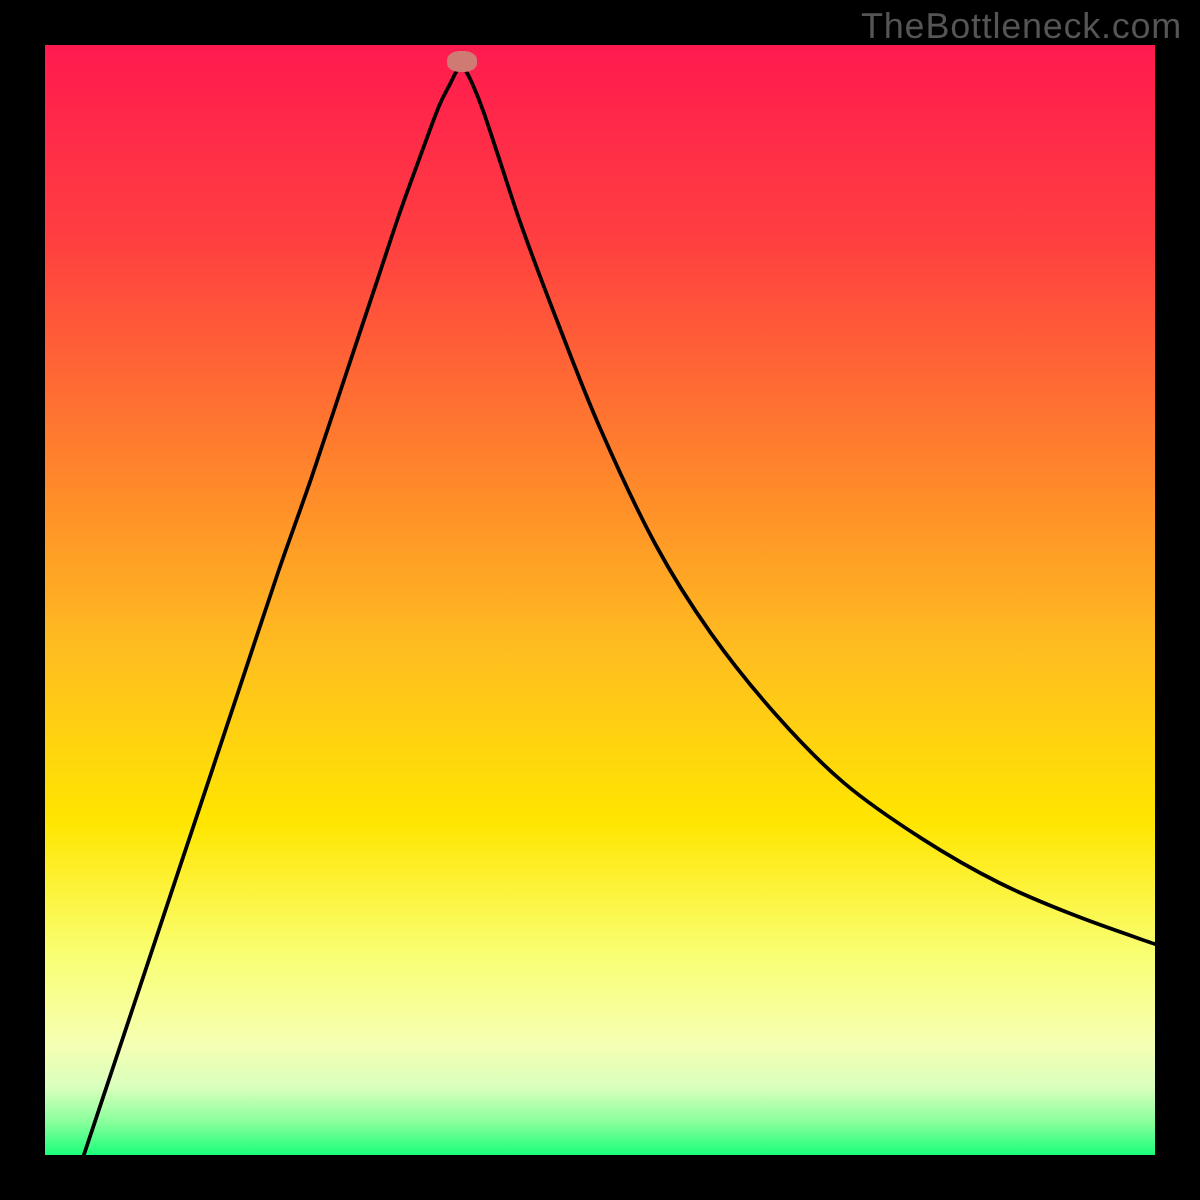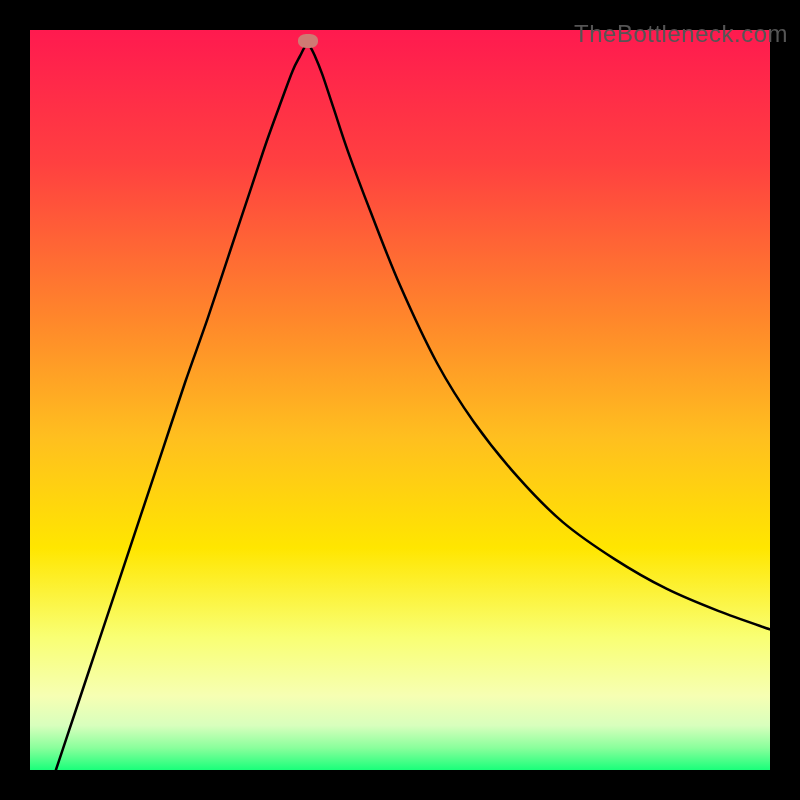--- a/index.html
+++ b/index.html
@@ -12,21 +12,21 @@
     overflow: hidden;
   }
   .frame {
     position: relative;
     width: 800px;
     height: 800px;
     background: #000;
   }
   .watermark {
     position: absolute;
-    top: 20px;
+    top: 4px;
     right: 12px;
     color: #555;
     font-size: 24px;
     font-weight: 500;
     letter-spacing: 0.5px;
     font-family: Arial, sans-serif;
     z-index: 10;
   }
   .plot {
     position: absolute;

